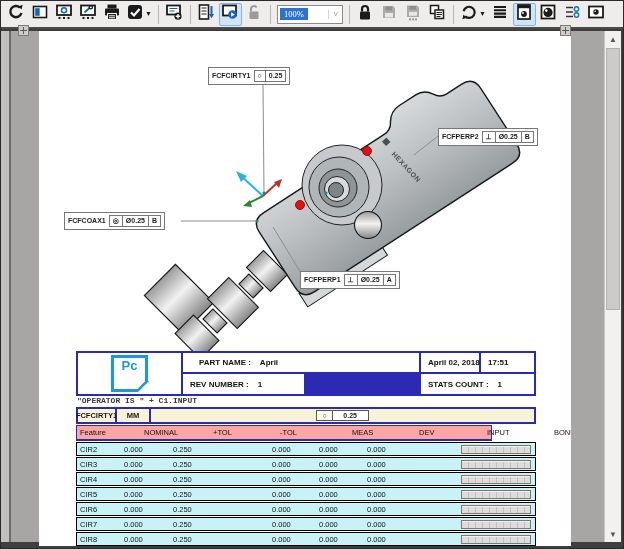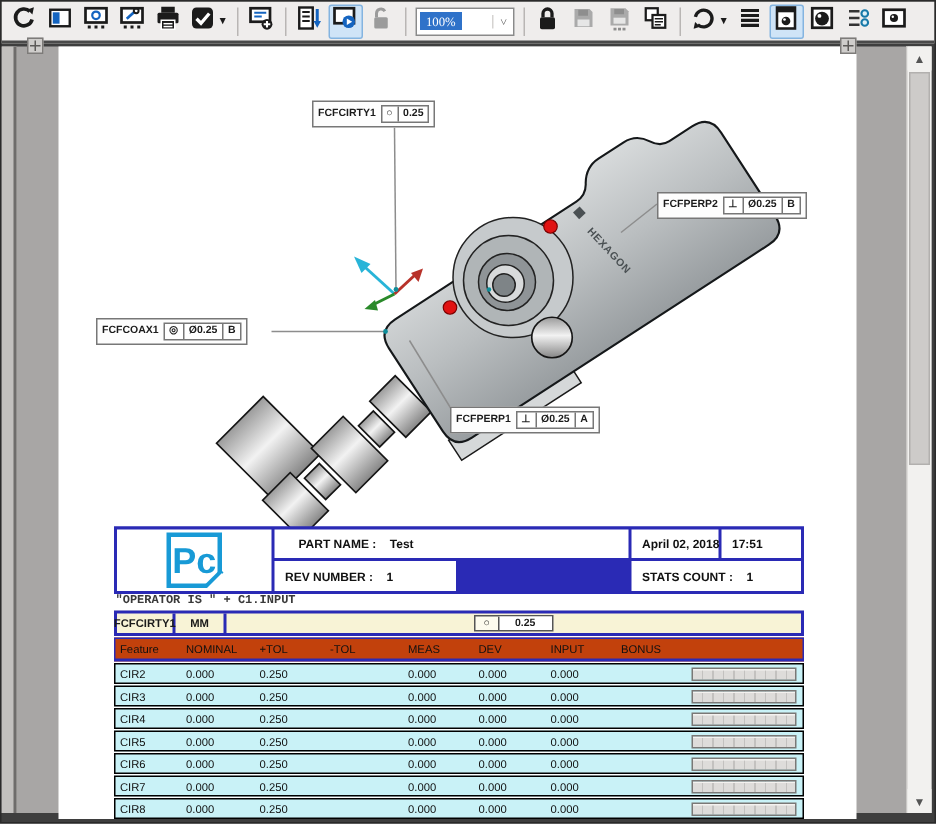--- a/index.html
+++ b/index.html
@@ -74,21 +74,21 @@
     grid-template-rows:19px 20px; gap:2px;
   }
   .hcell { background:#fff; display:flex; align-items:center; padding-left:7px;
            font-size:8px; font-weight:bold; color:#111; white-space:nowrap; }
   .hcell .val { margin-left:9px; }
   #logocell { grid-row:1/3; justify-content:center; padding-left:0; }
   #pncell   { grid-column:2/4;padding-left:16px; }
   #statcell { grid-column:4/6; }
   .pclogo {
     width:37px; height:37px; border:3px solid #189ad6; color:#189ad6;
-    font-weight:bold; font-size:24px; display:flex; align-items:flex-end;
+    font-weight:bold; font-size:13px; display:flex; align-items:flex-start;
     justify-content:center; position:relative; font-family:"Liberation Sans",sans-serif;
   }
   .pclogo::after { content:""; position:absolute; right:-3px; bottom:-3px;
     border-bottom:10px solid #fff; border-left:10px solid transparent; }
   .pclogo::before { content:""; position:absolute; right:-5px; bottom:2px; width:14px; height:3px;
     background:#189ad6; transform:rotate(-45deg); }
   #opline {
     position:absolute; left:38px; top:365px; font-family:"Liberation Mono", monospace;
     font-size:8px; font-weight:bold; color:#3a3a3a; white-space:pre;
   }
@@ -97,24 +97,24 @@
     background:#f8f3d6; border:2px solid #2a2ab5; display:flex; align-items:stretch;
     font-size:7.5px; font-weight:bold; color:#1b1b1b;
   }
   .bcell { border-right:2px solid #2a2ab5; display:flex; align-items:center; justify-content:center; }
   #band .b1 { width:39px; } #band .b2 { width:34px; }
   #band .b3 { flex:1; border-right:none; justify-content:center; }
   .symbox { display:flex; border:1px solid #555; height:11px; background:#fdfbee; }
   .symbox span { display:flex; align-items:center; padding:0 5px; font-size:7px; }
   .symbox span + span { border-left:1px solid #555; background:#fff; min-width:36px; justify-content:center; }
   #thead {
-    position:absolute; left:37px; top:394px; width:460px; height:16px;
-    background:#c2410c; border:1px solid #2a2ab5; border-bottom:2px solid #2a2ab5;
+    position:absolute; left:37px; top:394px; width:416px; height:16px;
+    background:#fca5a5; border:1px solid #2a2ab5; border-bottom:2px solid #2a2ab5;
     display:grid; grid-template-columns:44px 49px 47px 52px 47px 48px 47px 48px 1fr;
-    align-items:center; font-size:7.5px; color:#111;
+    align-items:center; font-size:7.5px; color:#111;gap:20px;
   }
   #thead span { padding-left:3px; }
   #rows { position:absolute; left:37px; top:411px; width:460px; }
   .trow {
     height:14px; margin-bottom:1px; background:#c9f2f7; border:1px solid #000000;
     display:grid; grid-template-columns:44px 49px 47px 52px 47px 48px 47px 48px 1fr;
     align-items:center; font-size:7.5px; color:#111;
   }
   .tcell { padding-left:3px; white-space:nowrap; }
   .barwrap { display:flex; align-items:center; height:100%; }
@@ -396,21 +396,21 @@
       </div>
 
       <div id="hdrtable">
         <div class="hcell" id="logocell">
           <div class="pclogo">
               <span>Pc</span>
             </div>
         </div>
         <div class="hcell" id="pncell">
           <span>PART NAME :</span>
-            <span class="val">Test</span>
+            <span class="val">April</span>
         </div>
         <div class="hcell">
             <span>April 02, 2018</span>
           </div>
         <div class="hcell">
             <span>17:51</span>
           </div>
         <div class="hcell">
           <span>REV NUMBER :</span>
             <span class="val">1</span>

